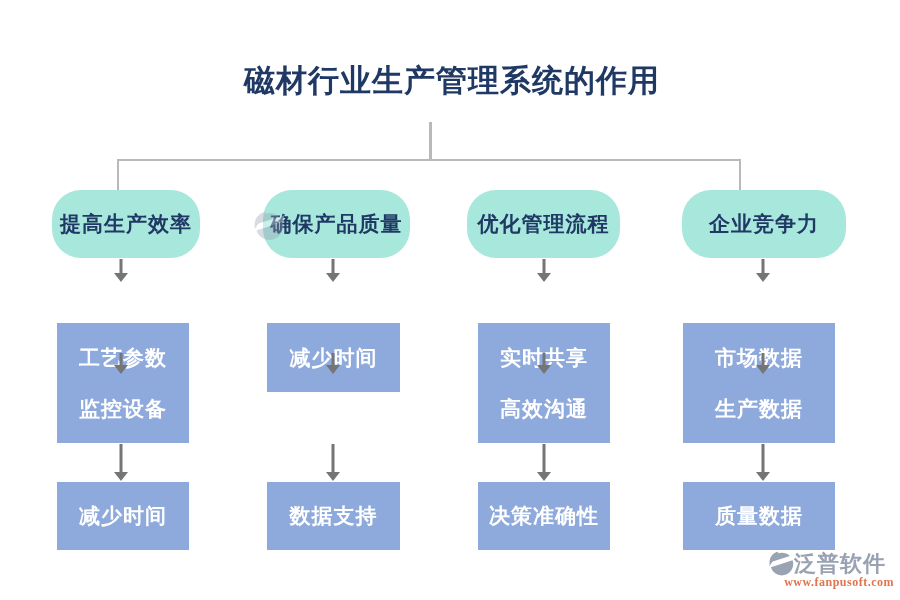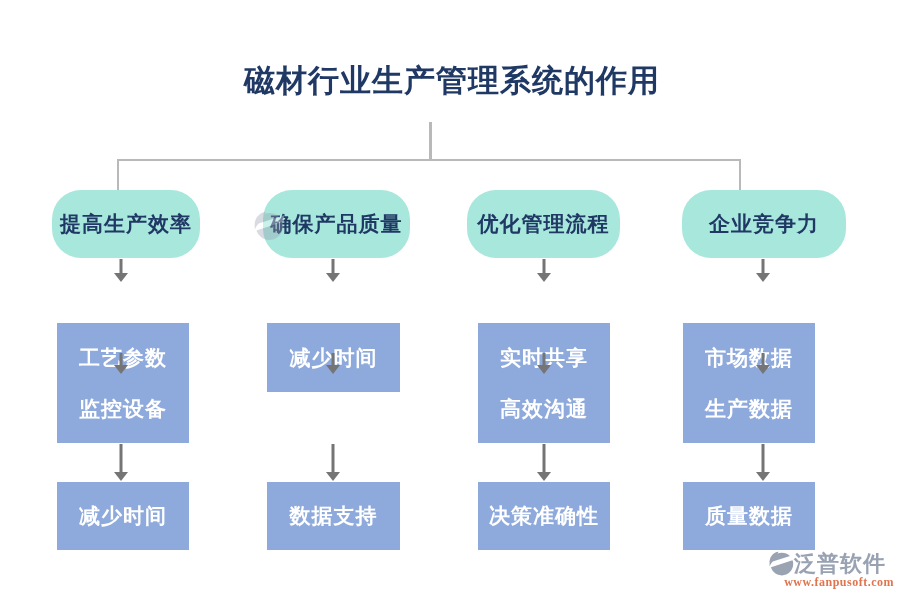--- a/index.html
+++ b/index.html
@@ -41,21 +41,21 @@
   .r2{top:375px;height:68px;}
   .r3{top:482px;height:68px;}
 
   .c1.header-box{left:52px;width:148px;}
   .c1.item-box{left:57px;width:132px;}
   .c2.header-box{left:263px;width:147px;}
   .c2.item-box{left:267px;width:133px;}
   .c3.header-box{left:467px;width:153px;}
   .c3.item-box{left:478px;width:132px;}
   .c4.header-box{left:682px;width:164px;}
-  .c4.item-box{left:683px;width:132px;}
+  .c4.item-box{left:683px;width:152px;}
 
   .arrow{position:absolute;width:14px;}
   .a1{top:259px;height:23px;}
   .a2{top:353px;height:21px;}
   .a3{top:444px;height:37px;}
   .c1.arrow{left:114px;}
   .c2.arrow{left:326px;}
   .c3.arrow{left:537px;}
   .c4.arrow{left:756px;}
   .arrow .shaft{

